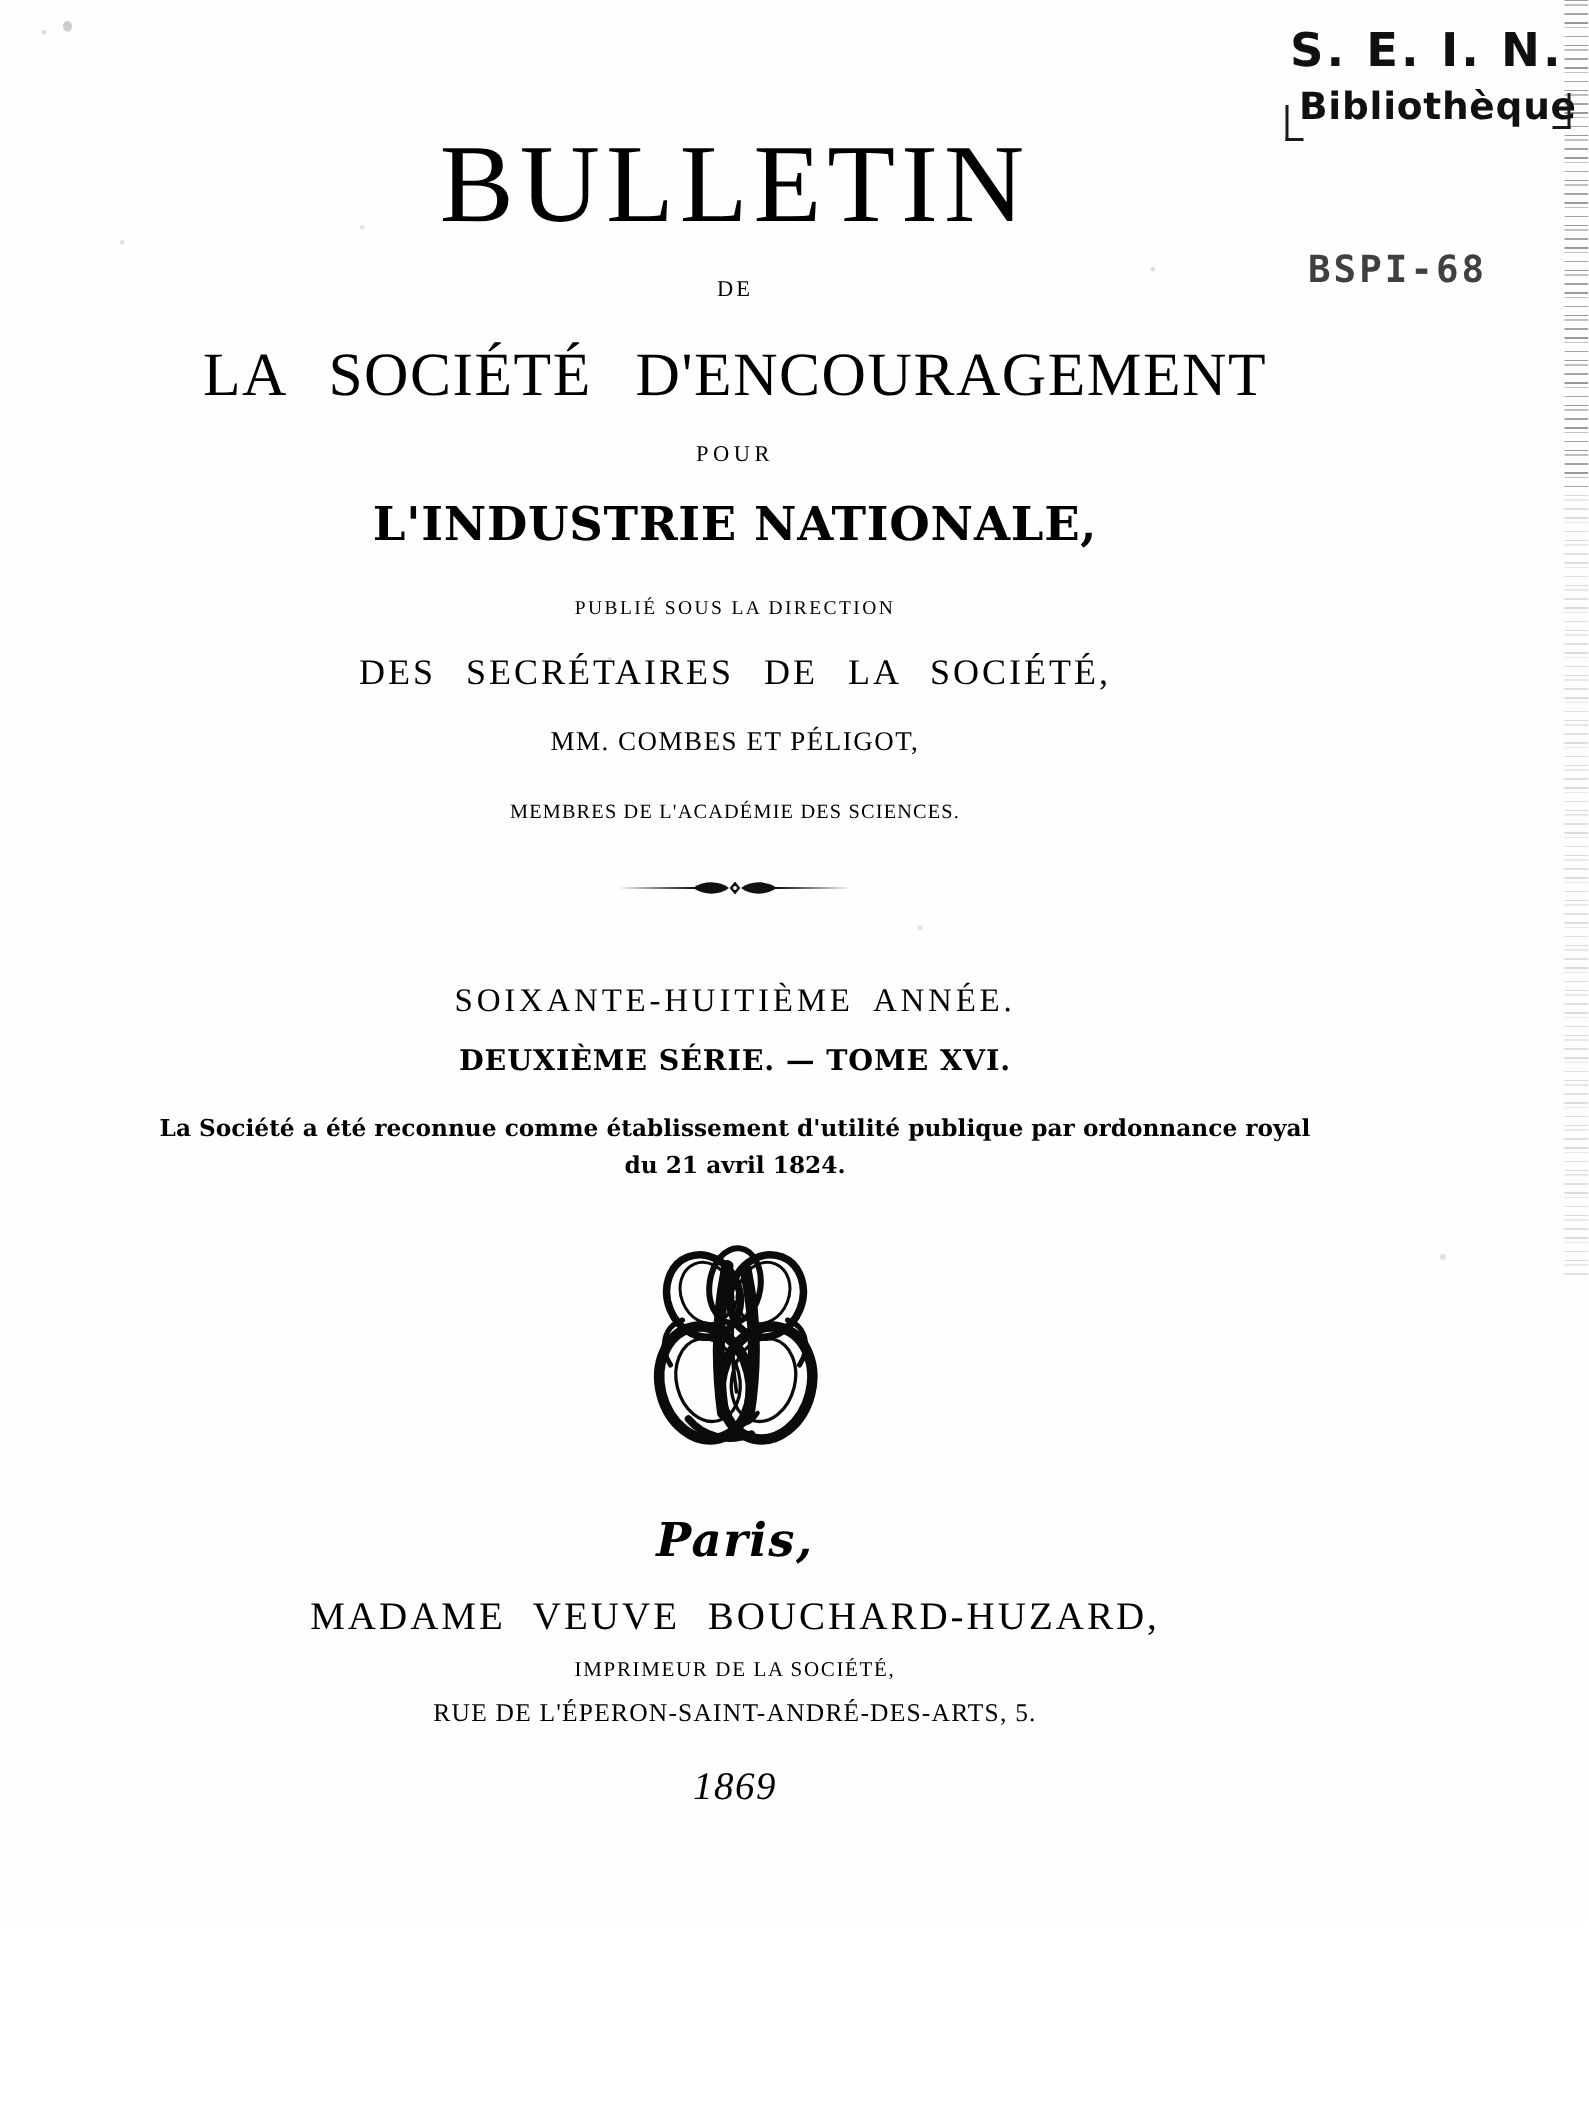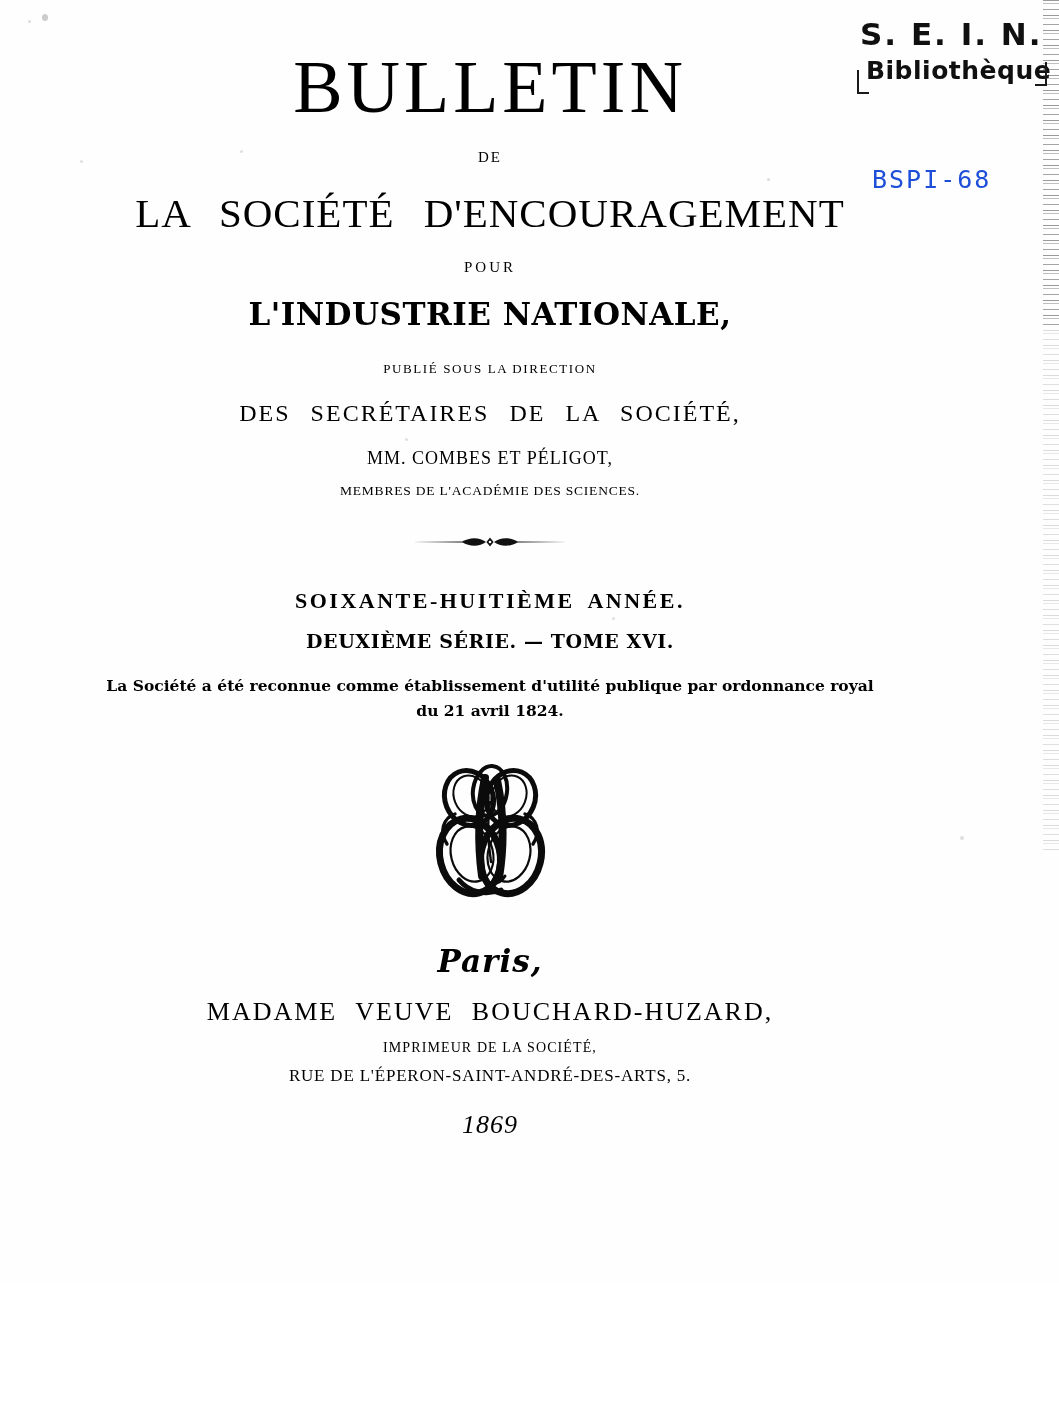--- a/index.html
+++ b/index.html
@@ -82,38 +82,38 @@
     left: 1035px; top: 62px;
     width: 10px; height: 22px;
     border-left: none; border-top: none;
   }
   #call-number {
     position: absolute;
     left: 872px;
     top: 165px;
     font-family: "DejaVu Sans Mono", monospace;
     font-size: 25px;
-    font-weight: normal;
-    letter-spacing: 2px;
-    color: #1d4ed8;
+    font-weight: bold;
+    letter-spacing: 2px;
+    color: #404040;
   }
 
   
   #content {
     position: absolute;
     left: 0;
     top: 0;
     width: 980px;   
     text-align: center;
   }
 
   .line { line-height: 1; }
 
   #title-bulletin {
-    margin-top: 50px;
+    margin-top: 86px;
     font-size: 74px;
     letter-spacing: 4px;
     font-weight: normal;
     font-family: "Liberation Serif", serif;
   }
   #label-de {
     margin-top: 26px;
     font-size: 15px;
     letter-spacing: 2px;
   }
@@ -146,39 +146,38 @@
     font-size: 24px;
     letter-spacing: 2px;
     word-spacing: 12px;
   }
   #editors-line {
     margin-top: 24px;
     font-size: 18px;
     letter-spacing: 1px;
   }
   #academy-line {
-    margin-top: 17px;
+    margin-top: 31px;
     font-size: 13.5px;
     letter-spacing: 0.8px;
     text-align: center;
   }
 
   
   #ornament-wrap {
     margin-top: 34px;
     height: 22px;
   }
   #ornament { display: inline-block; }
 
   #year-line {
-    margin-top: 36px;
+    margin-top: 52px;
     font-size: 22px;
     letter-spacing: 2.5px;
     word-spacing: 6px;
-    font-weight: bold;
   }
   #series-line {
     margin-top: 20px;
     font-size: 19px;
     font-weight: bold;
     font-family: "DejaVu Serif", serif;
     letter-spacing: 0.6px;
   }
   #decree {
     margin-top: 22px;

